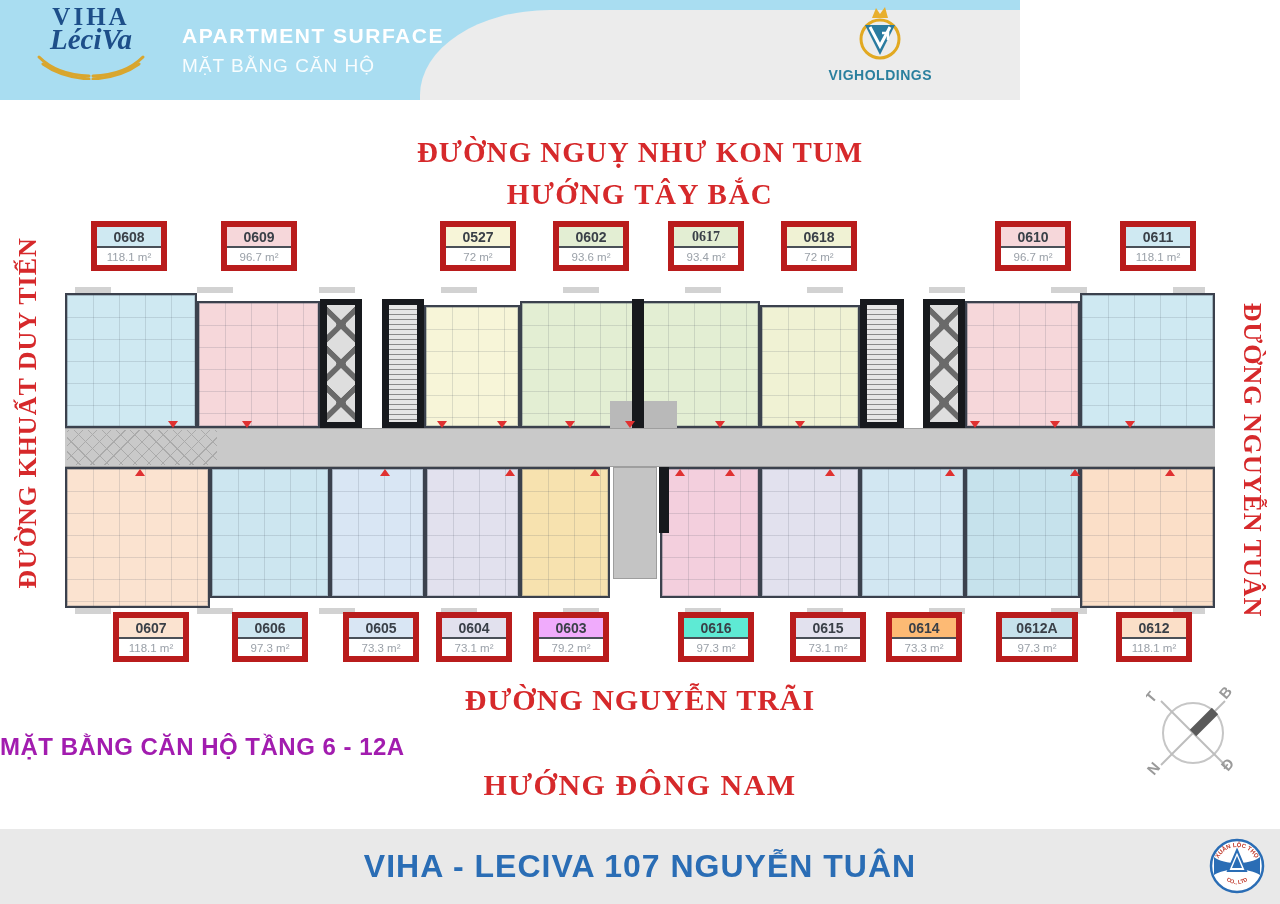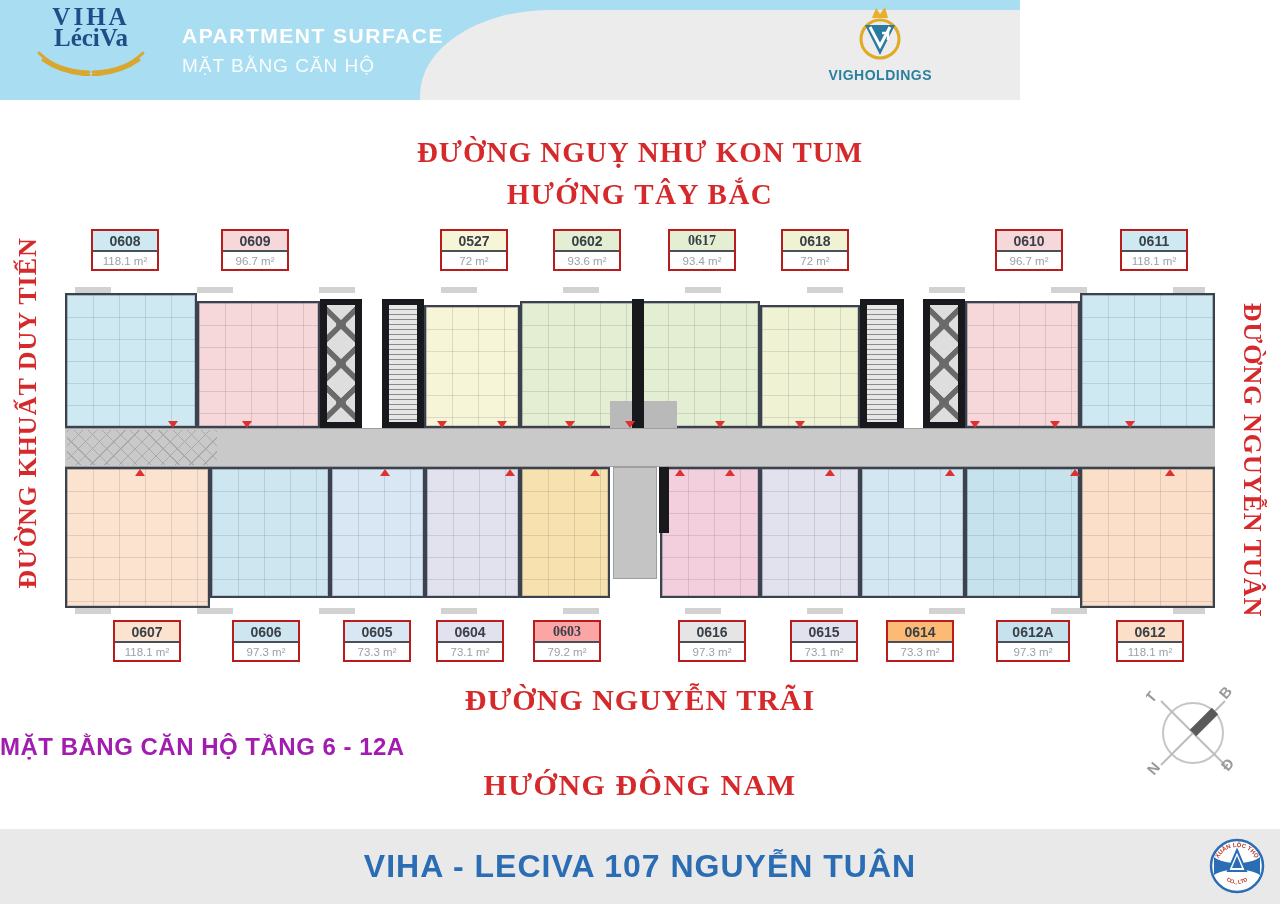--- a/index.html
+++ b/index.html
@@ -5,38 +5,38 @@
   html,body{margin:0;padding:0;}
   body{width:1280px;height:904px;position:relative;background:#ffffff;overflow:hidden;
        font-family:"Liberation Sans",sans-serif;}
   
   .banner{position:absolute;left:0;top:0;width:1020px;height:100px;background:#a9ddf1;}
   .brand-panel{position:absolute;right:0;top:10px;width:600px;height:90px;background:#ececec;
                border-top-left-radius:130px 85px;}
   .viha-logo{position:absolute;left:16px;top:4px;width:150px;text-align:center;color:#1d4e89;
              font-family:"Liberation Serif",serif;line-height:1;}
   .viha-l1{font-size:25px;font-weight:700;letter-spacing:3px;}
-  .viha-l2{font-size:25px;font-weight:700;margin-top:-4px;}
+  .viha-l2{font-size:29px;font-weight:700;font-style:italic;margin-top:-4px;}
   .banner-titles{position:absolute;left:182px;top:24px;}
   .banner-title{color:#ffffff;font-size:21px;font-weight:700;letter-spacing:1.5px;}
   .banner-subtitle{color:rgba(255,255,255,.92);font-size:19px;letter-spacing:1px;margin-top:7px;}
   .vig{position:absolute;right:88px;top:6px;text-align:center;}
   .vig-name{color:#2a7f9e;font-size:14px;font-weight:700;letter-spacing:.5px;margin-top:1px;}
   
   .red{color:#d6292b;}
   .street-top{position:absolute;left:0;right:0;top:136px;text-align:center;
               font-family:"Liberation Serif",serif;font-weight:700;}
   .street-top .l1{font-size:29px;letter-spacing:1px;}
   .street-top .l2{font-size:29px;letter-spacing:1.5px;margin-top:9px;}
   .street-side{position:absolute;font-family:"Liberation Serif",serif;font-weight:700;
                font-size:26px;letter-spacing:1px;text-align:center;white-space:nowrap;}
   .street-left{width:400px;left:-172px;top:398px;transform:rotate(-90deg);}
   .street-right{width:380px;left:1062px;top:445px;transform:rotate(90deg);}
   
-  .tag{position:absolute;width:64px;border:2px solid #b91c1c;background:#fff;text-align:center;z-index:5;margin-top:8px;}
+  .tag{position:absolute;width:64px;border:6px solid #b91c1c;background:#fff;text-align:center;z-index:5;}
   .tag-wide{width:70px;}
   .tag-id{font-size:14px;font-weight:700;color:#3a4048;padding:2px 0 1px;border-bottom:2px solid #4a5058;}
   .tag-area{font-size:11.5px;color:#9aa0a8;padding:2.5px 0;background:#fff;}
   
   .plan{position:absolute;left:65px;top:293px;width:1150px;height:316px;}
   .unit{position:absolute;box-sizing:border-box;border:2px solid #3b414d;z-index:1;
         background-image:linear-gradient(rgba(70,80,95,.16) 1px,transparent 1px),
                          linear-gradient(90deg,rgba(70,80,95,.16) 1px,transparent 1px);
         background-size:26px 22px;box-shadow:inset 0 0 0 1px rgba(70,80,95,.22);}
   .corridor{position:absolute;left:0;top:135px;width:1150px;height:39px;background:#c9c9c9;
@@ -229,25 +229,25 @@
     </div>
   <div class="tag" style="left:343px;top:612px">
       <div class="tag-id" style="background: rgb(217, 230, 244);">0605</div>
       <div class="tag-area">73.3 m²</div>
     </div>
   <div class="tag" style="left:436px;top:612px">
       <div class="tag-id" style="background: rgb(226, 225, 238);">0604</div>
       <div class="tag-area">73.1 m²</div>
     </div>
   <div class="tag" style="left:533px;top:612px">
-      <div class="tag-id" style="background: #fca5a5; font-family: Liberation Serif, serif;">0603</div>
+      <div class="tag-id" style="background: #f0abfc;">0603</div>
       <div class="tag-area">79.2 m²</div>
     </div>
   <div class="tag" style="left:678px;top:612px">
-      <div class="tag-id" style="background: #e5e5e5;">0616</div>
+      <div class="tag-id" style="background: #5eead4;">0616</div>
       <div class="tag-area">97.3 m²</div>
     </div>
   <div class="tag" style="left:790px;top:612px">
       <div class="tag-id" style="background: rgb(226, 225, 238);">0615</div>
       <div class="tag-area">73.1 m²</div>
     </div>
   <div class="tag" style="left:886px;top:612px">
       <div class="tag-id" style="background: #fdba74;">0614</div>
       <div class="tag-area">73.3 m²</div>
     </div>

